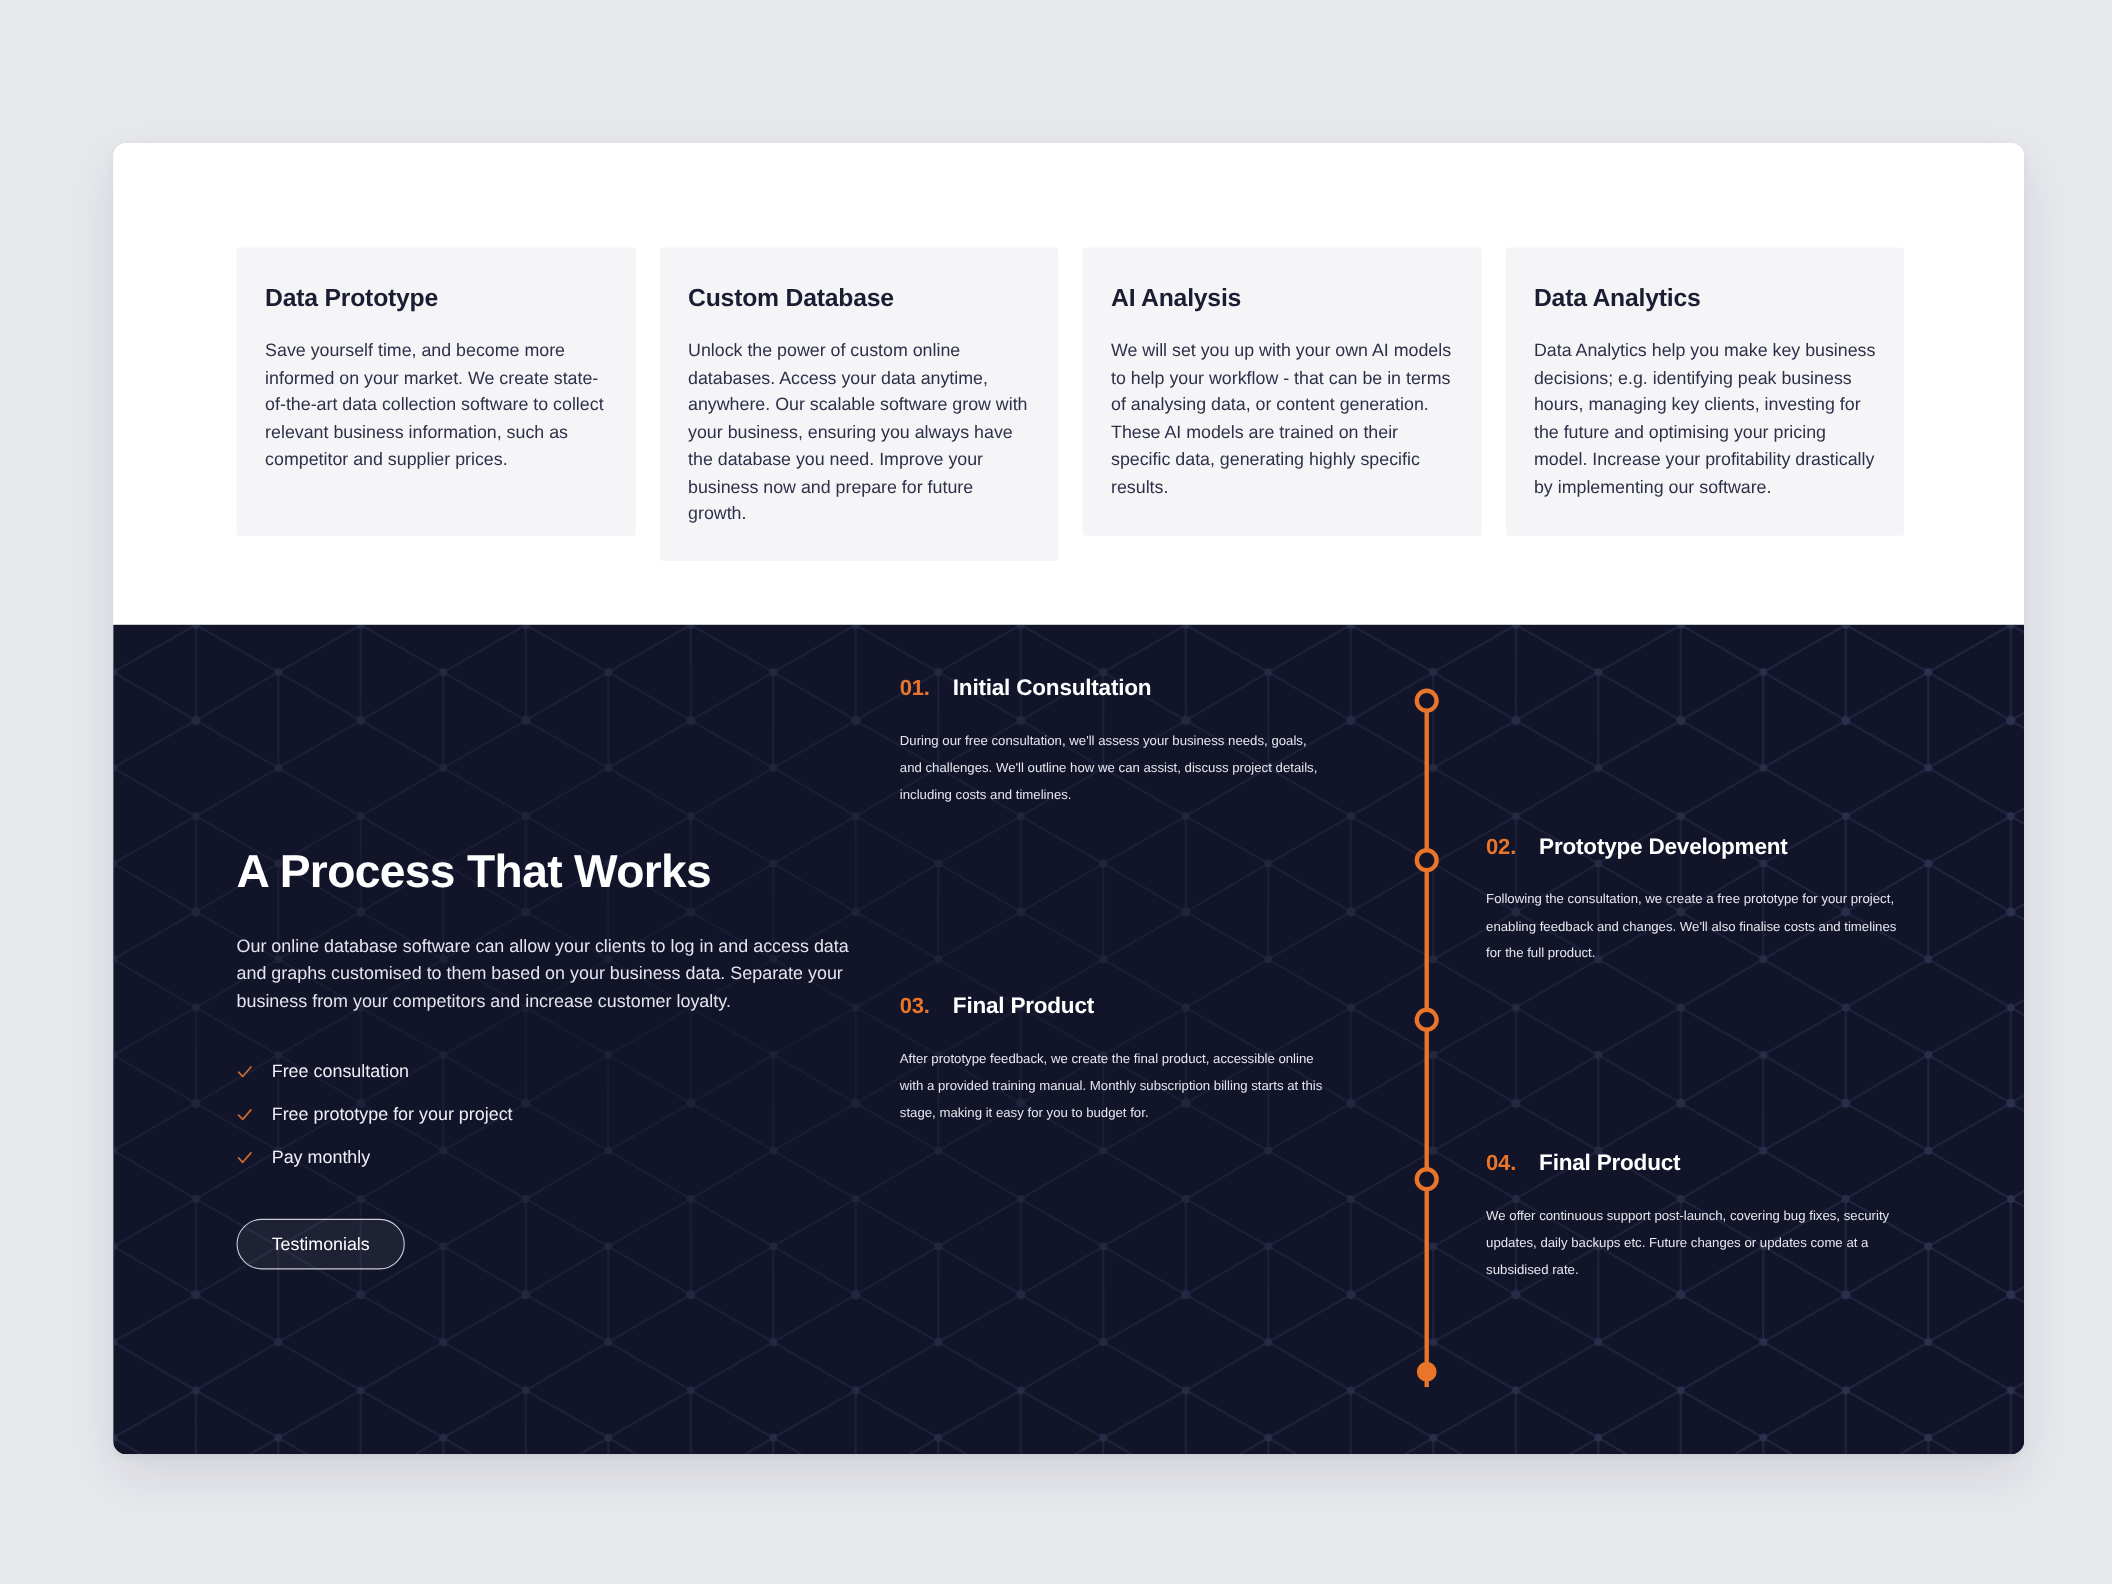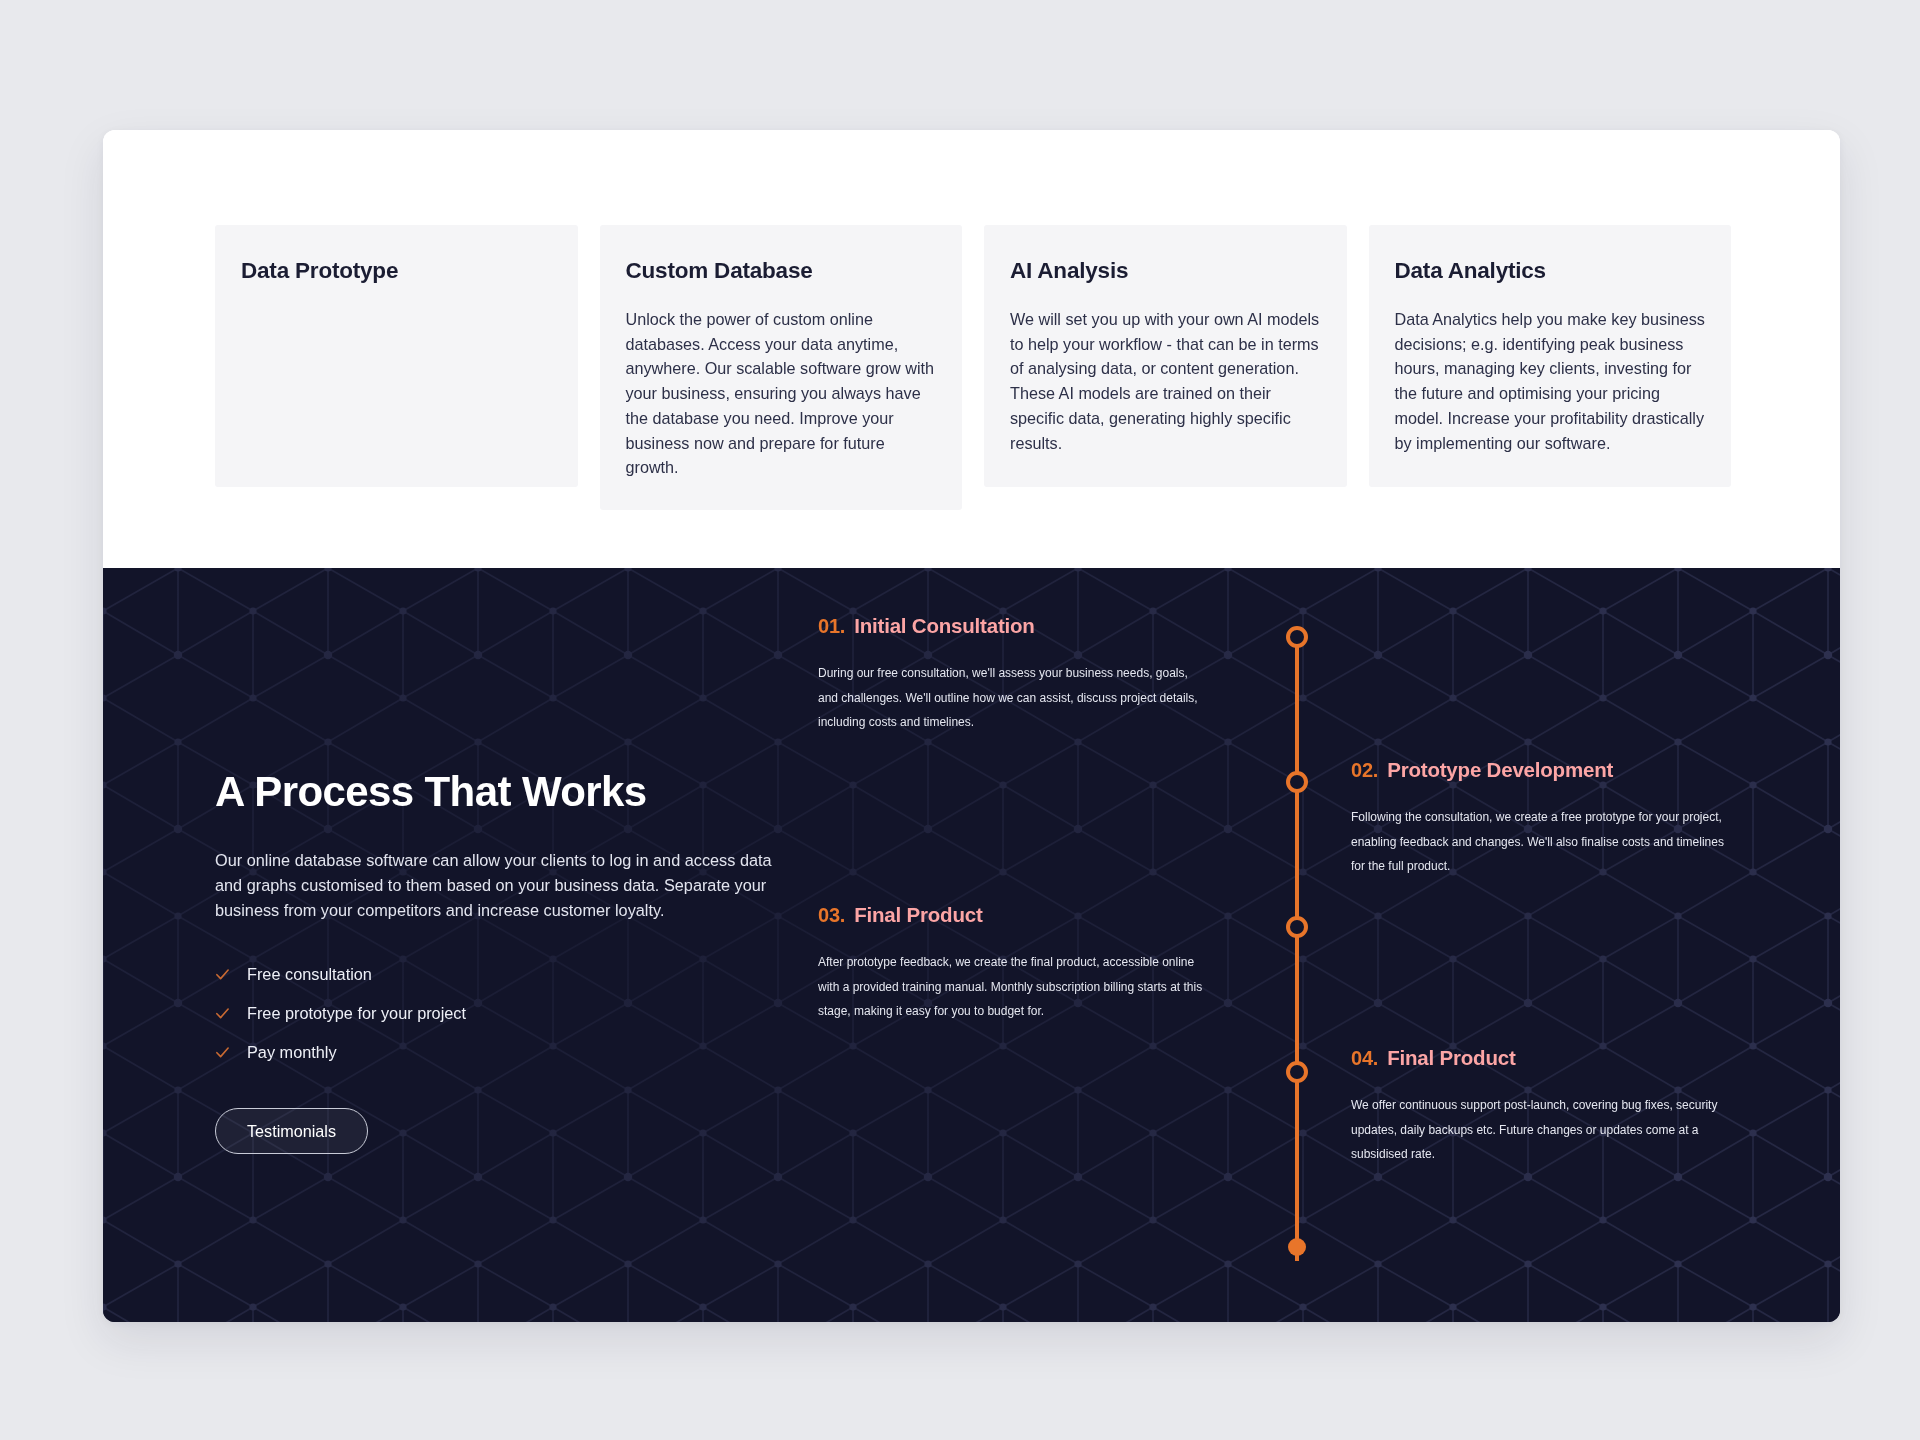--- a/index.html
+++ b/index.html
@@ -210,42 +210,44 @@
   .step-num {
     font-size: 20px;
     font-weight: bold;
     color: #e8752a;
     letter-spacing: -0.2px;
   }
 
   .step-title {
     font-size: 20.5px;
     font-weight: bold;
-    color: #fca5a5;
+    color: #ffffff;
     letter-spacing: -0.2px;
+    margin-left: 12px;
   }
 
   .step-body {
     font-size: 12px;
     line-height: 24.5px;
     color: #e5e7f0;
   }
 
   .step-left { text-align: left; }
 </style>
 </head>
 <body>
 
 <div class="page-frame">
 
   <section class="features-section">
     <div class="features-row">
 
       <div class="feature-card">
         <div class="feature-card-title">Data Prototype</div>
+        <div class="feature-card-body">Save yourself time, and become more informed on your market. We create state-of-the-art data collection software to collect relevant business information, such as competitor and supplier prices.</div>
       </div>
 
       <div class="feature-card">
         <div class="feature-card-title">Custom Database</div>
         <div class="feature-card-body">Unlock the power of custom online databases. Access your data anytime, anywhere. Our scalable software grow with your business, ensuring you always have the database you need. Improve your business now and prepare for future growth.</div>
       </div>
 
       <div class="feature-card">
         <div class="feature-card-title">AI Analysis</div>
         <div class="feature-card-body">We will set you up with your own AI models to help your workflow - that can be in terms of analysing data, or content generation. These AI models are trained on their specific data, generating highly specific results.</div>

